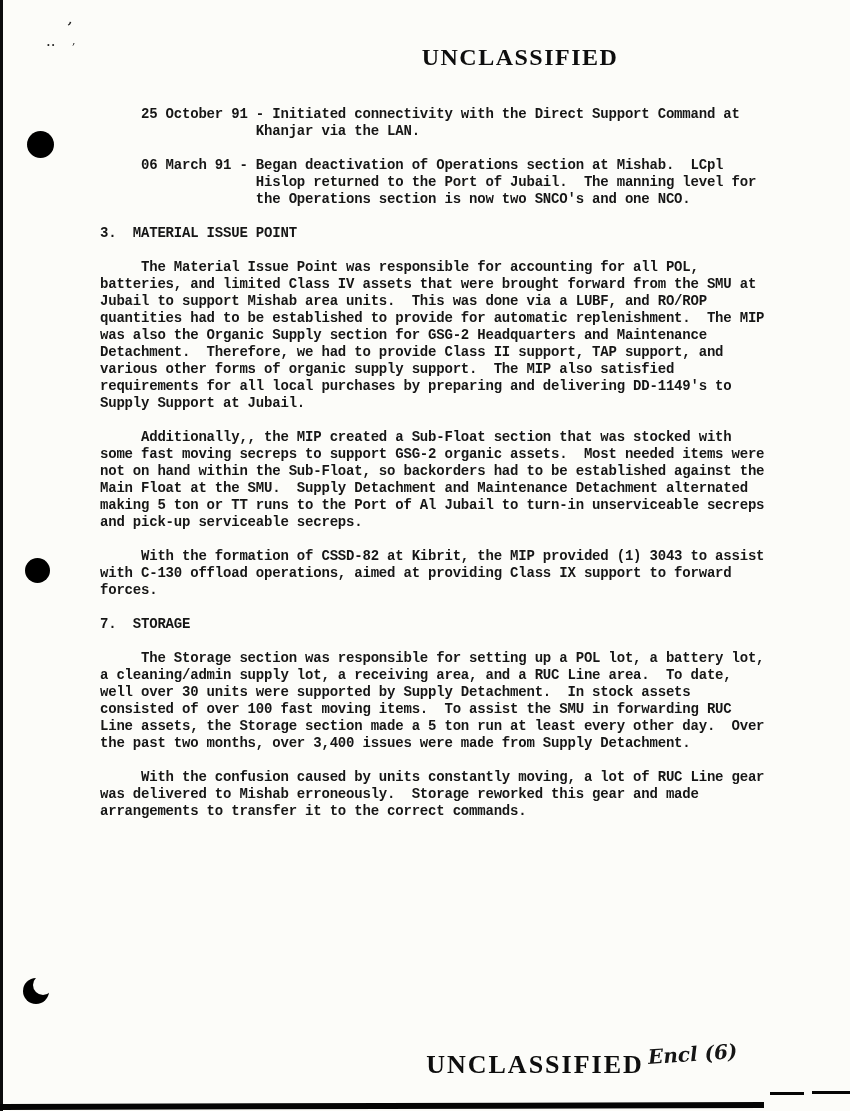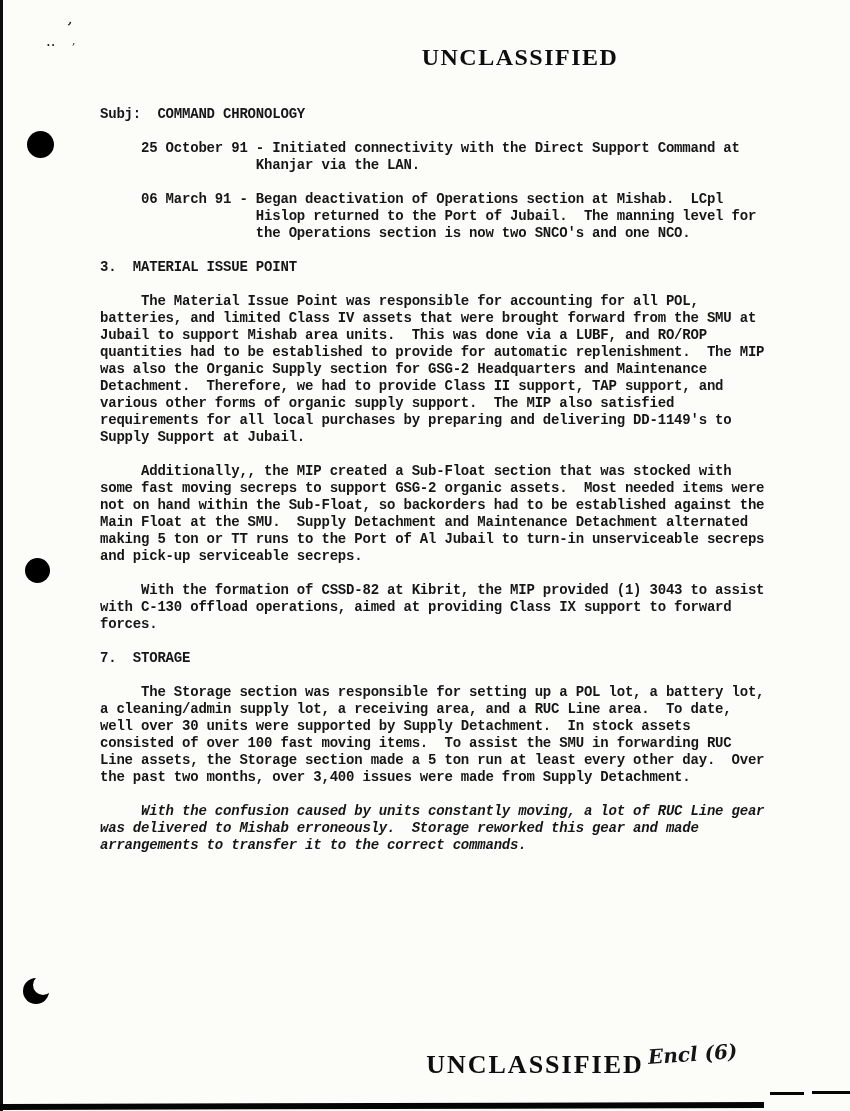--- a/index.html
+++ b/index.html
@@ -65,21 +65,21 @@
     color: #151515;
   }
 
   
   .body-text {
     position: absolute; left: 100px; top: 106px; width: 720px;
     font-size: 14px; font-weight: bold; line-height: 17px;
     letter-spacing: -0.2px;
   }
   .block { white-space: pre; margin: 0 0 17px 0; }
-  .block:last-child { margin-bottom: 16px; font-style: italic; }
+  .block:last-child { margin-bottom: 16px; }
 </style>
 </head>
 <body>
 
 <div class="page">
 
   <div class="scan-edge-left"></div>
   <div class="pen-marks">
     <span class="pen-dot-1">..</span>
     <span class="pen-tick">’</span>
@@ -88,21 +88,20 @@
   <div class="hole hole-1"></div>
   <div class="hole hole-2"></div>
   <svg class="hole-3" width="30" height="30">
     <circle cx="14" cy="15" r="13" fill="#000"></circle>
     <circle cx="21" cy="9" r="10" fill="#fcfcf9"></circle>
   </svg>
 
   <div class="header-classification">UNCLASSIFIED</div>
 
   <div class="body-text">
-    <div class="block">Subj:  COMMAND CHRONOLOGY</div>
     <div class="block">     25 October 91 - Initiated connectivity with the Direct Support Command at
                    Khanjar via the LAN.</div>
     <div class="block">     06 March 91 - Began deactivation of Operations section at Mishab.  LCpl
                    Hislop returned to the Port of Jubail.  The manning level for
                    the Operations section is now two SNCO's and one NCO.</div>
     <div class="block">3.  MATERIAL ISSUE POINT</div>
     <div class="block">     The Material Issue Point was responsible for accounting for all POL,
 batteries, and limited Class IV assets that were brought forward from the SMU at
 Jubail to support Mishab area units.  This was done via a LUBF, and RO/ROP
 quantities had to be established to provide for automatic replenishment.  The MIP

